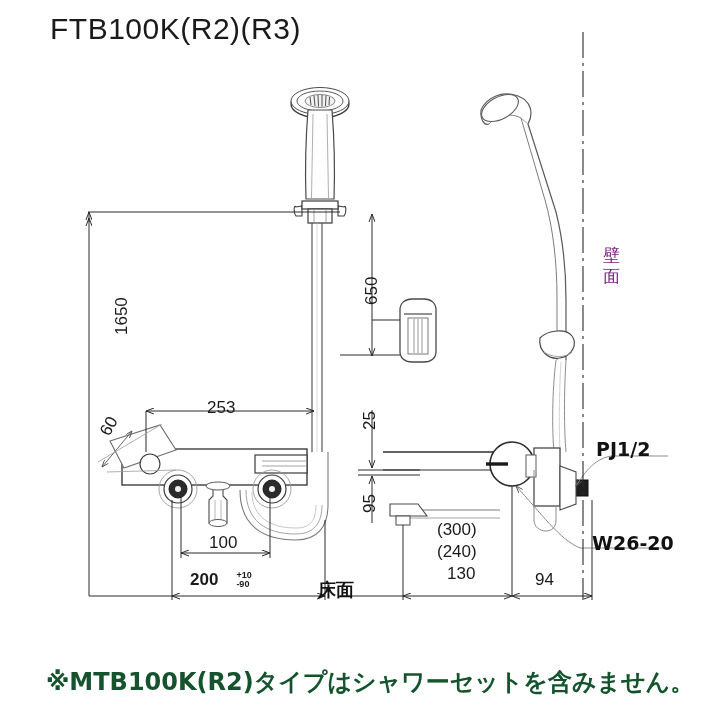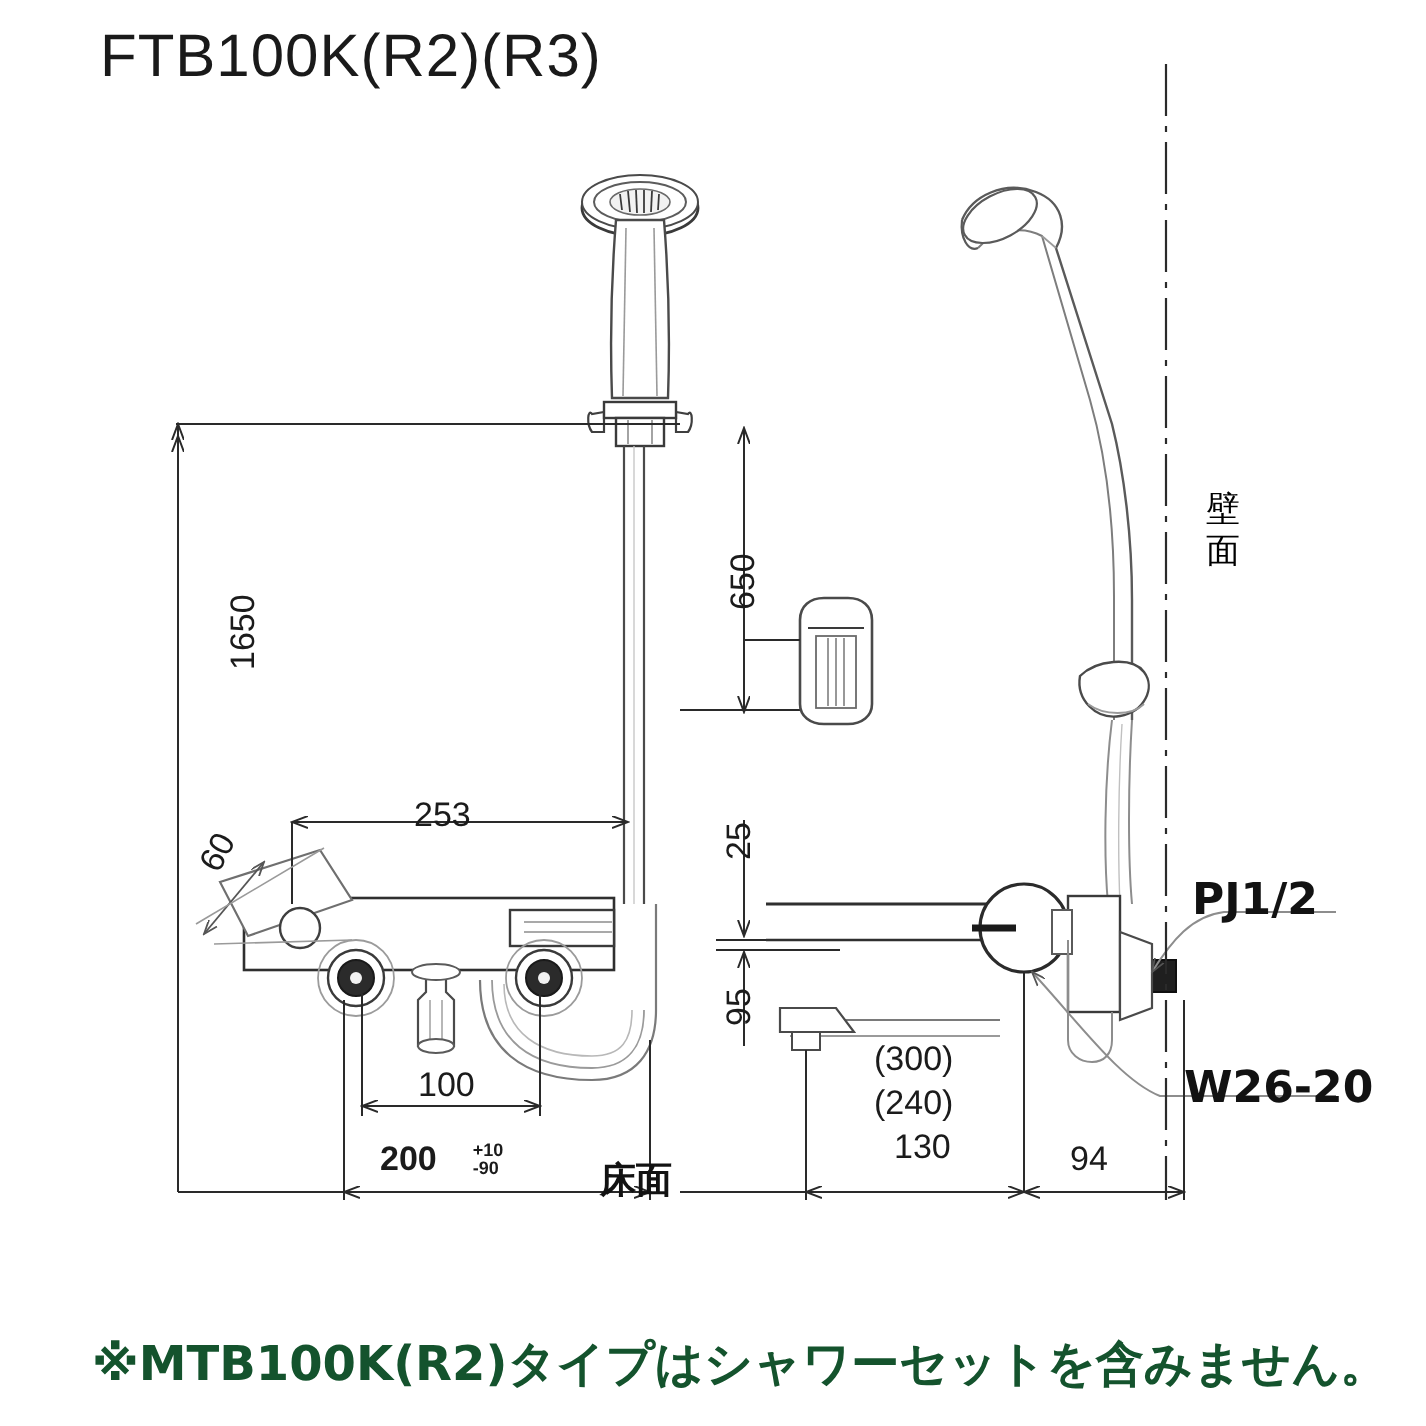--- a/index.html
+++ b/index.html
@@ -20,25 +20,25 @@
     font-family:"DejaVu Sans","Liberation Sans",sans-serif;
   }
 
   
   .dim{
     position:absolute;font-size:17px;color:#1b1b1b;white-space:nowrap;
     font-family:"Liberation Sans","DejaVu Sans",sans-serif;font-weight:400;
   }
   .dim.rot{transform-origin:left top;transform:rotate(-90deg);}
   .lbl{
-    position:absolute;font-size:22px;font-weight:700;color:#121212;white-space:nowrap;
+    position:absolute;font-size:19px;font-weight:700;color:#121212;white-space:nowrap;
     font-family:"DejaVu Sans","Liberation Sans",sans-serif;
   }
   .vlabel{
-    position:absolute;font-size:17px;color:#000000;width:19px;line-height:21px;
+    position:absolute;font-size:17px;color:#701a75;width:19px;line-height:21px;
     text-align:center;font-family:"DejaVu Sans","Liberation Sans",sans-serif;
   }
   .jp{font-family:"DejaVu Sans","Liberation Sans",sans-serif;}
 
   .tolwrap{position:absolute;white-space:nowrap;font-size:17px;}
   .tolwrap .base{font-size:17px;}
   .tolwrap .tol{
     display:inline-block;vertical-align:middle;font-size:9px;line-height:9px;
     text-align:left;margin-left:18px;position:relative;top:-1px;
   }
@@ -261,21 +261,21 @@
   </div>
 
   <div class="dim" style="left:437px; top:520px;">(300)</div>
   <div class="dim" style="left:437px; top:542px;">(240)</div>
   <div class="dim" style="left:447px; top:564px;">130</div>
 
   <div class="dim" style="left:535px; top:570px;">94</div>
 
   <div class="vlabel jp" style="left:602px; top:245px;">壁面</div>
 
-  <div class="lbl jp" style="left:300px; top:578px; font-size:18px;">床面</div>
+  <div class="lbl jp" style="left:318px; top:578px; font-size:18px;">床面</div>
 
   <div class="lbl" style="left:596px; top:438px;">PJ1/2</div>
 
   <div class="lbl" style="left:592px; top:532px;">W26-20</div>
 
   <div class="note">※MTB100K(R2)タイプはシャワーセットを含みません。</div>
 
 </div>
 
 </body></html>

